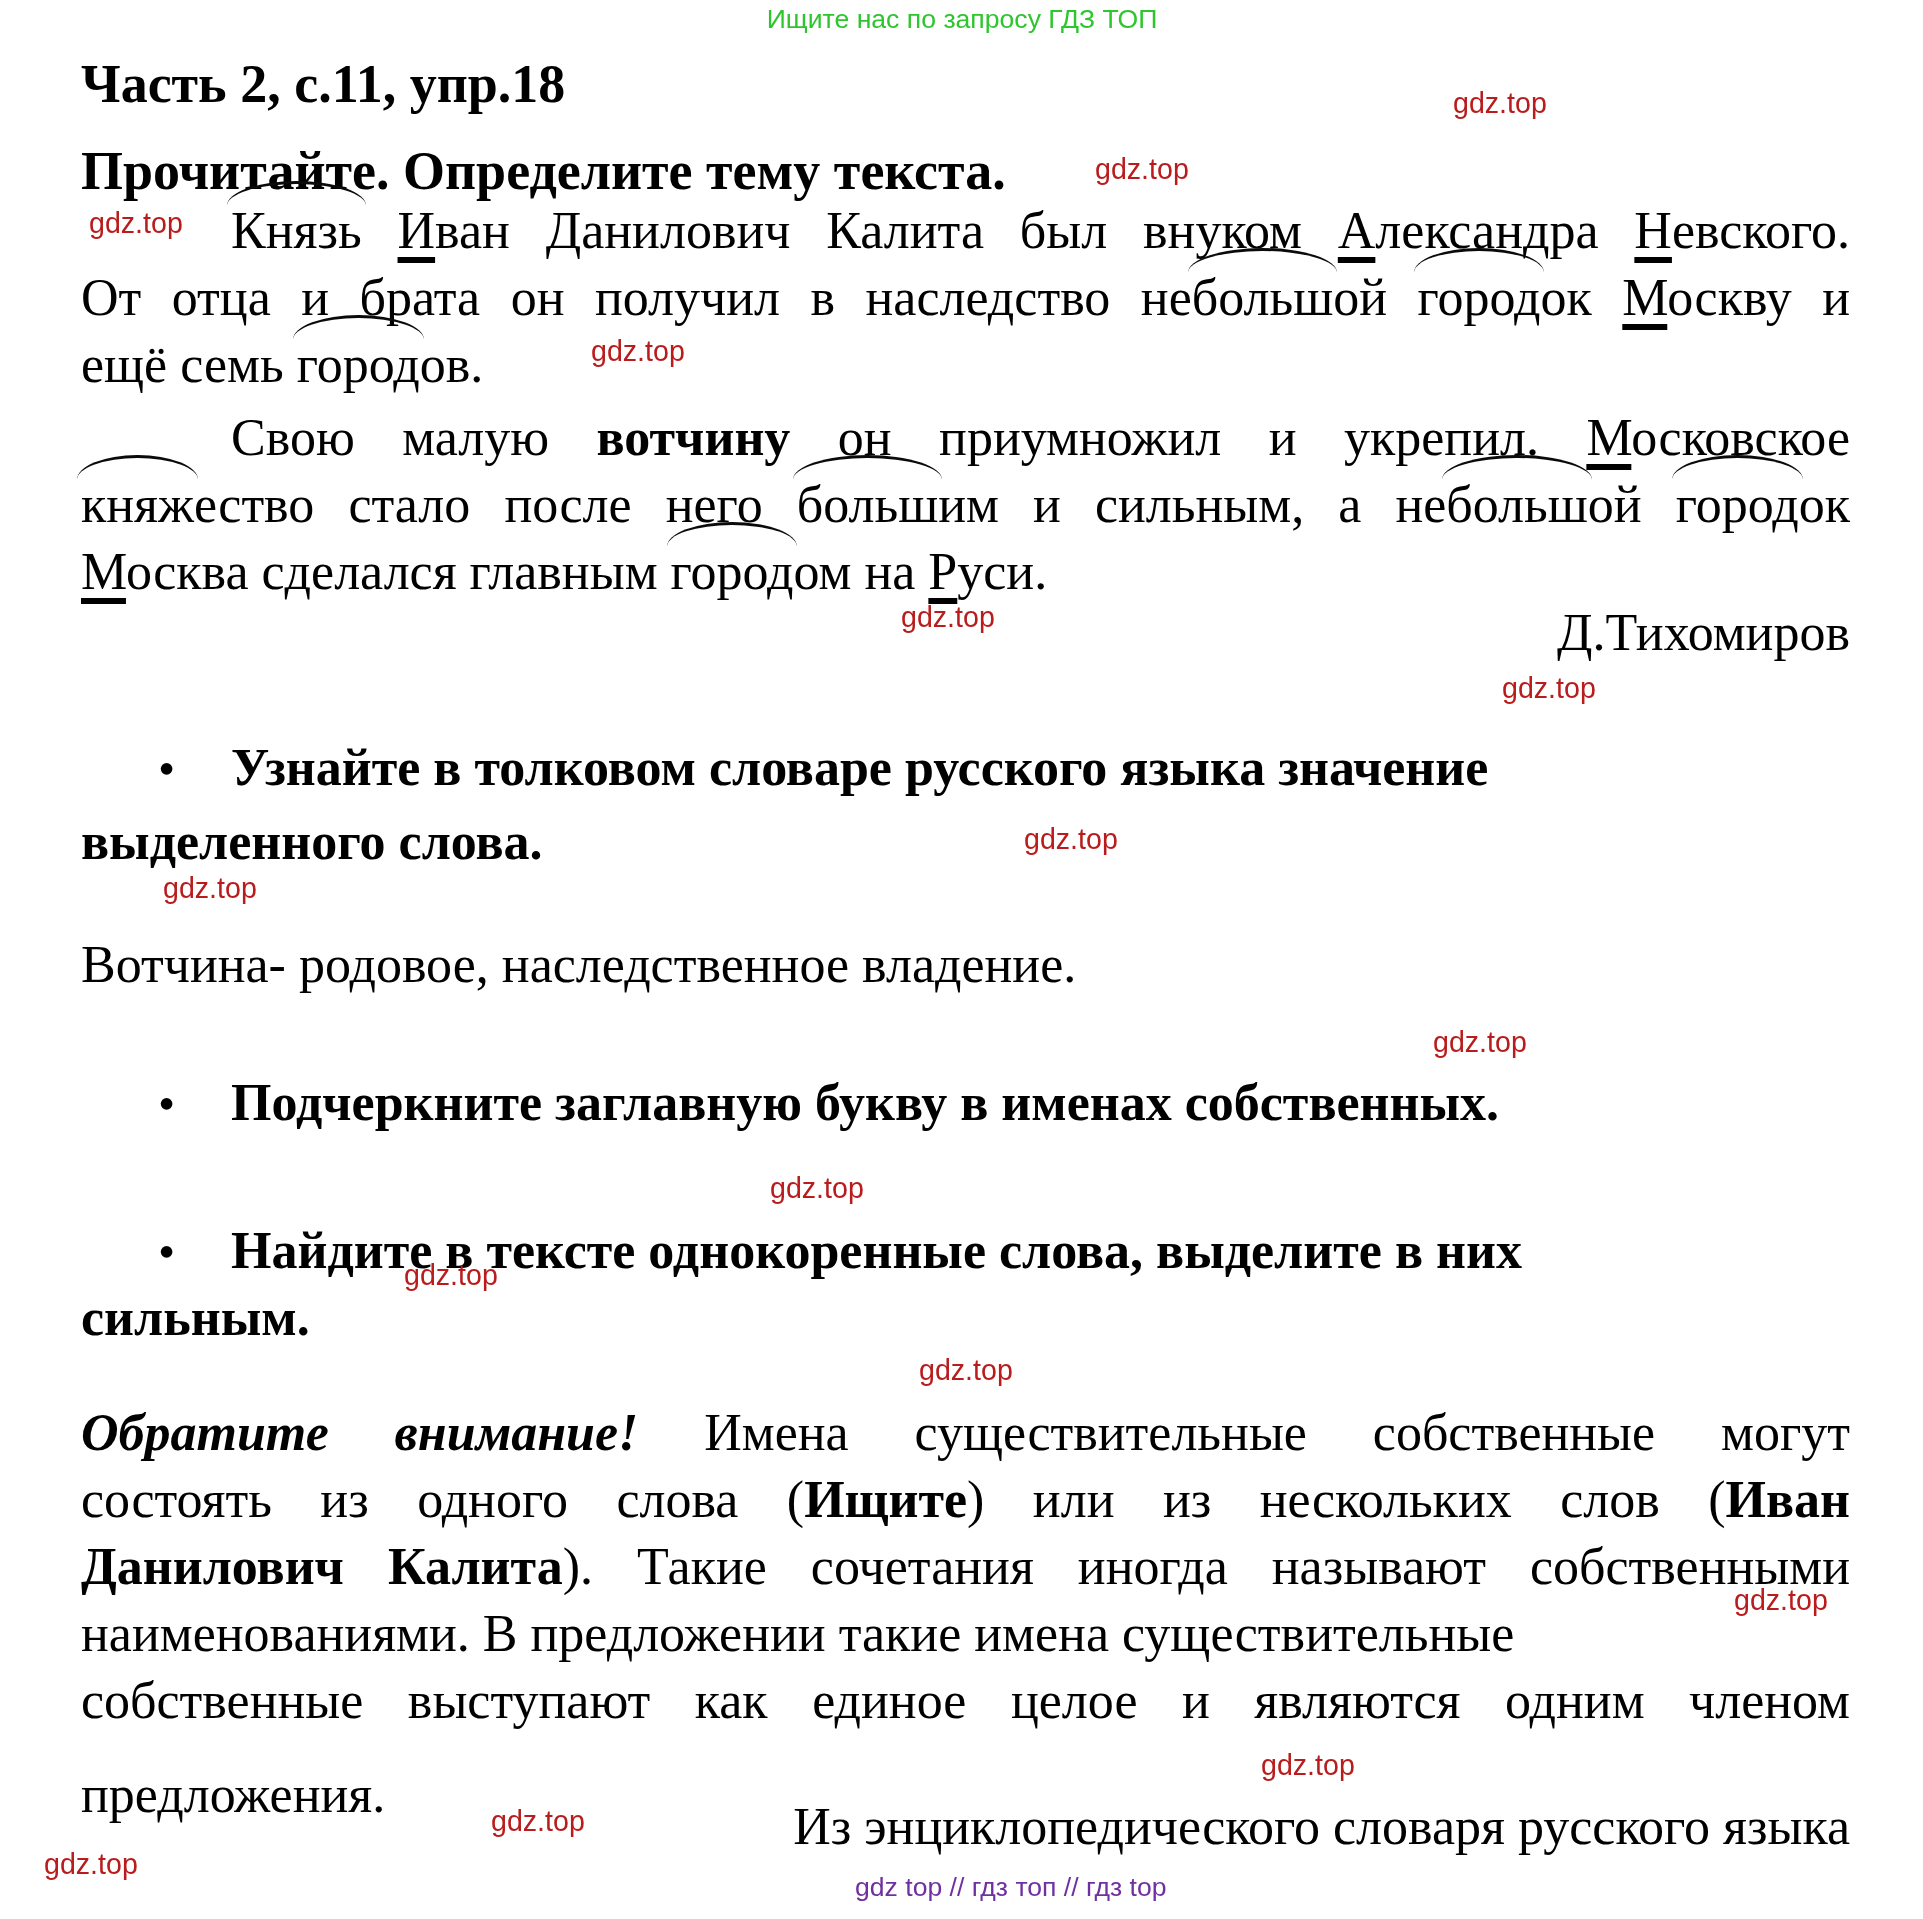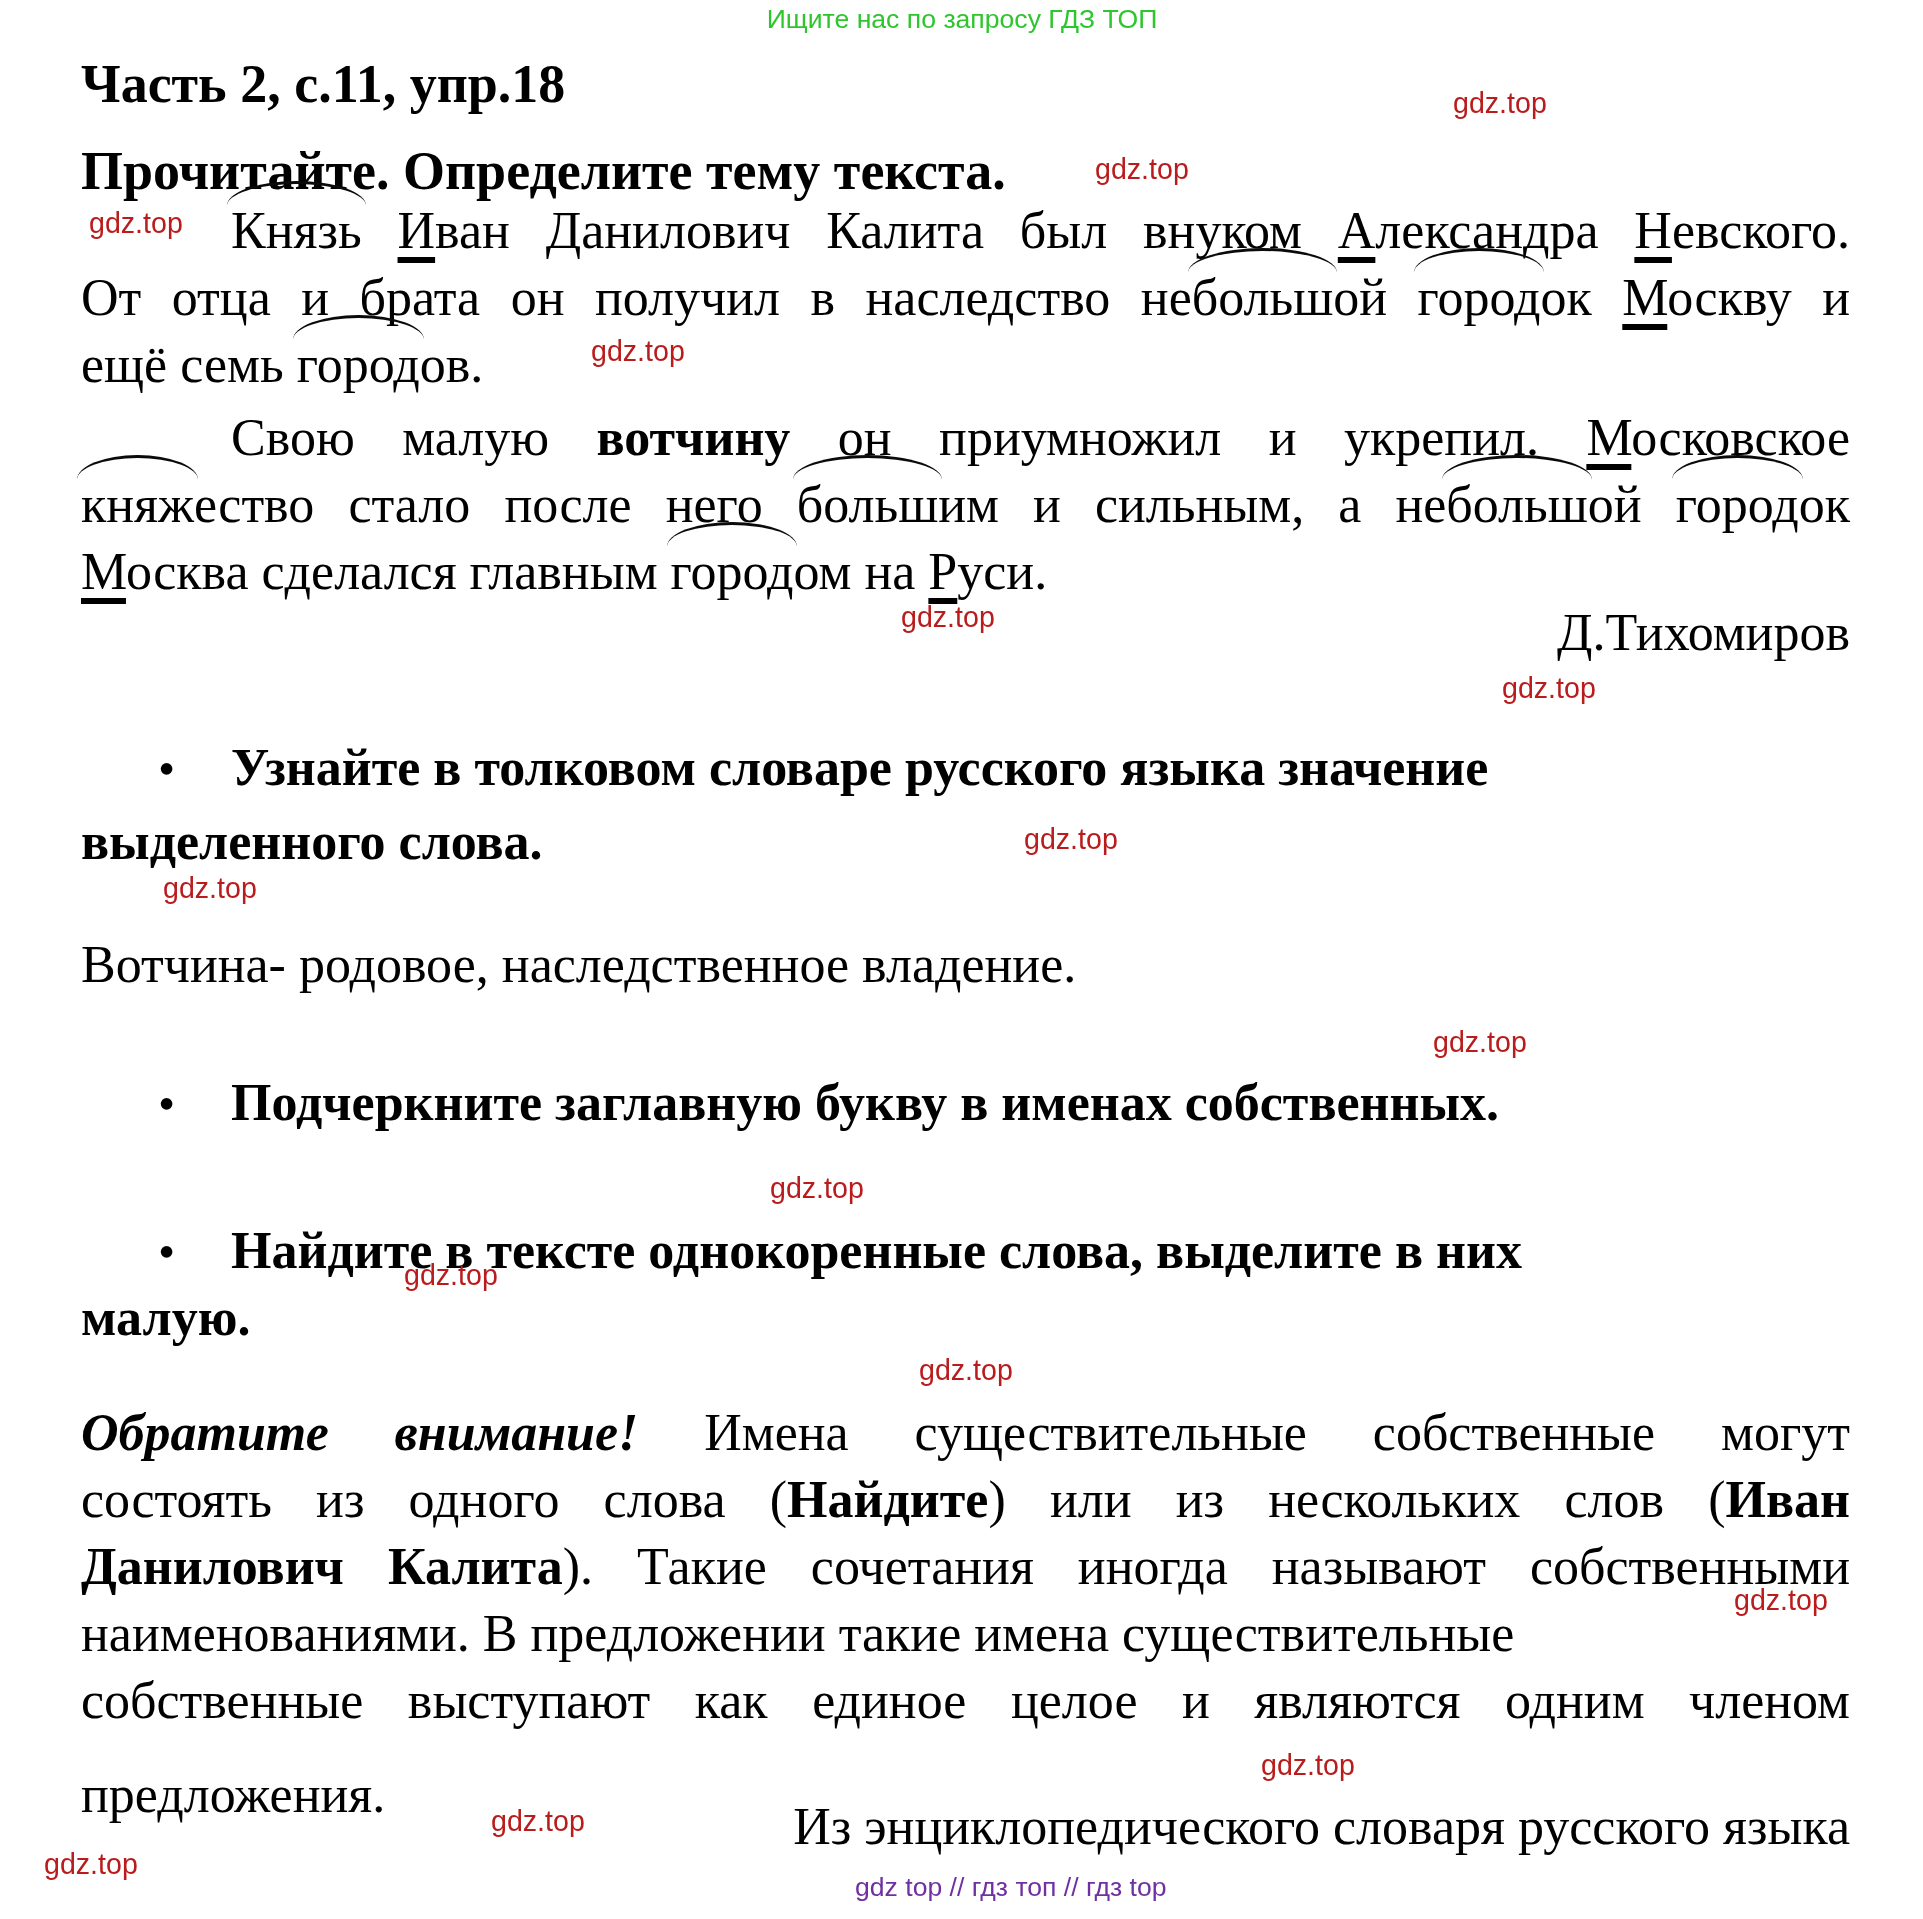--- a/index.html
+++ b/index.html
@@ -45,24 +45,24 @@
   <div class="ln right" style="top:599px;">Д.Тихомиров</div>
 
   <div class="ln" style="top:734px;"><span class="bullet">•</span><span class="b">Узнайте в толковом словаре русского языка значение</span></div>
   <div class="ln" style="top:808px;"><span class="b">выделенного слова.</span></div>
 
   <div class="ln" style="top:931px;"><span>Вотчина- родовое, наследственное владение.</span></div>
 
   <div class="ln" style="top:1069px;"><span class="bullet">•</span><span class="b">Подчеркните заглавную букву в именах собственных.</span></div>
 
   <div class="ln" style="top:1217px;"><span class="bullet">•</span><span class="b">Найдите в тексте однокоренные слова, выделите в них</span></div>
-  <div class="ln" style="top:1284px;"><span class="b">малую.</span></div>
+  <div class="ln" style="top:1284px;"><span class="b">сильным.</span></div>
 
   <div class="ln just" style="top:1399px;"><span class="bi">Обратите внимание!</span><span> Имена существительные собственные могут</span></div>
-  <div class="ln just" style="top:1466px;"><span>состоять из одного слова (</span><span class="b">Найдите</span><span>) или из нескольких слов (</span><span class="b">Иван</span></div>
+  <div class="ln just" style="top:1466px;"><span>состоять из одного слова (</span><span class="b">Ищите</span><span>) или из нескольких слов (</span><span class="b">Иван</span></div>
   <div class="ln just" style="top:1533px;"><span class="b">Данилович Калита</span><span>). Такие сочетания иногда называют собственными</span></div>
   <div class="ln" style="top:1600px;"><span>наименованиями. В предложении такие имена существительные</span></div>
   <div class="ln just" style="top:1667px;"><span>собственные выступают как единое целое и являются одним членом</span></div>
   <div class="ln" style="top:1734px;margin-top:27px;"><span>предложения.</span></div>
 
   <div class="ln right" style="top:1793px;">Из энциклопедического словаря русского языка</div>
 </div>
 
 <div class="wm" style="left:1453px;top:87px;">gdz.top</div>
 <div class="wm" style="left:1095px;top:153px;">gdz.top</div>

